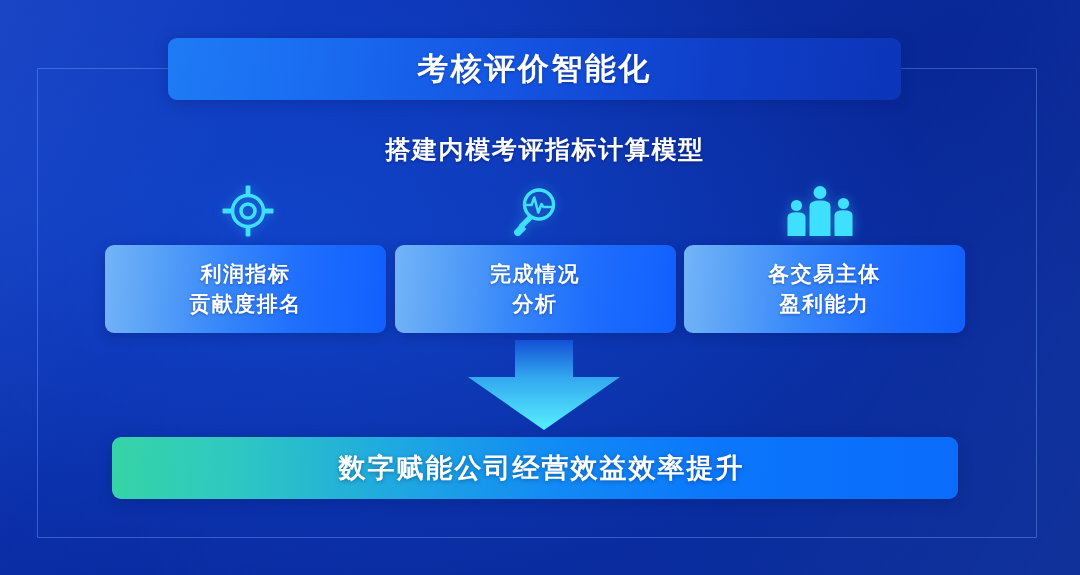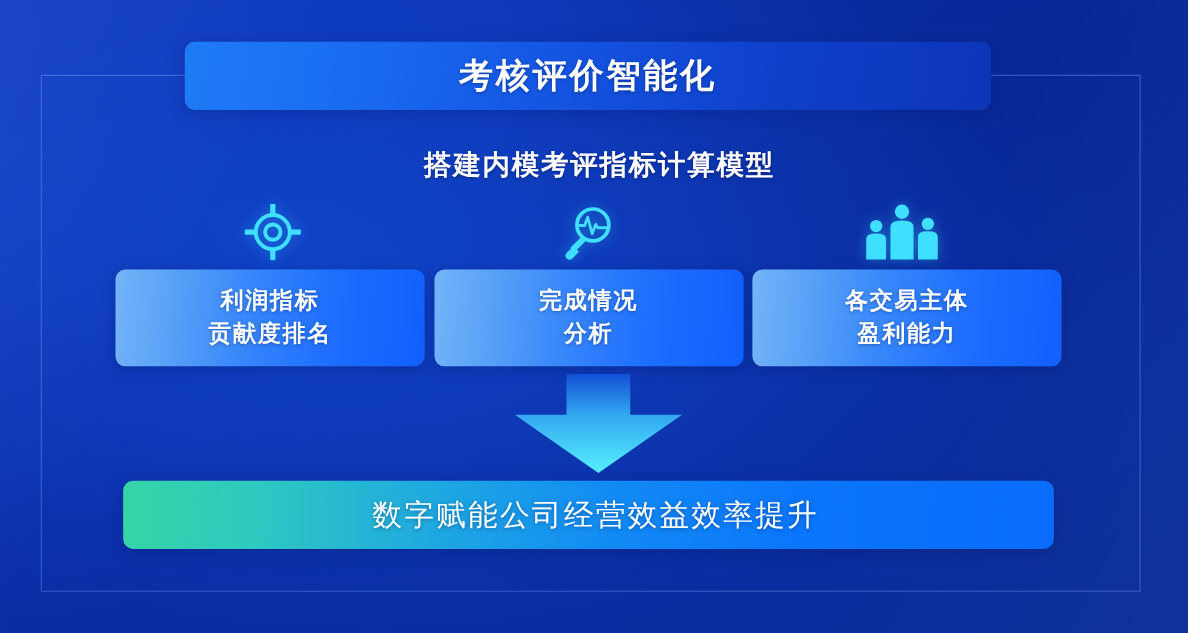--- a/index.html
+++ b/index.html
@@ -154,21 +154,21 @@
     border-radius: 9px;
     background: linear-gradient(92deg, #36d4a6 0%, #2fc9c0 14%, #1fa9e0 33%, #128bf4 52%, #0b76fb 72%, #0a6cfc 100%);
     box-shadow: 0 3px 14px rgba(6,26,100,0.35);
     display: flex;
     align-items: center;
     justify-content: center;
   }
   .bottom-text {
     color: #ffffff;
     font-size: 27px;
-    font-weight: normal;
+    font-weight: bold;
     letter-spacing: 2px;
     text-shadow: 0 1px 4px rgba(0,20,70,0.4);
     white-space: nowrap;
     margin-left: 13px;
   }
 </style>
 </head>
 <body>
 
 <div class="slide">

